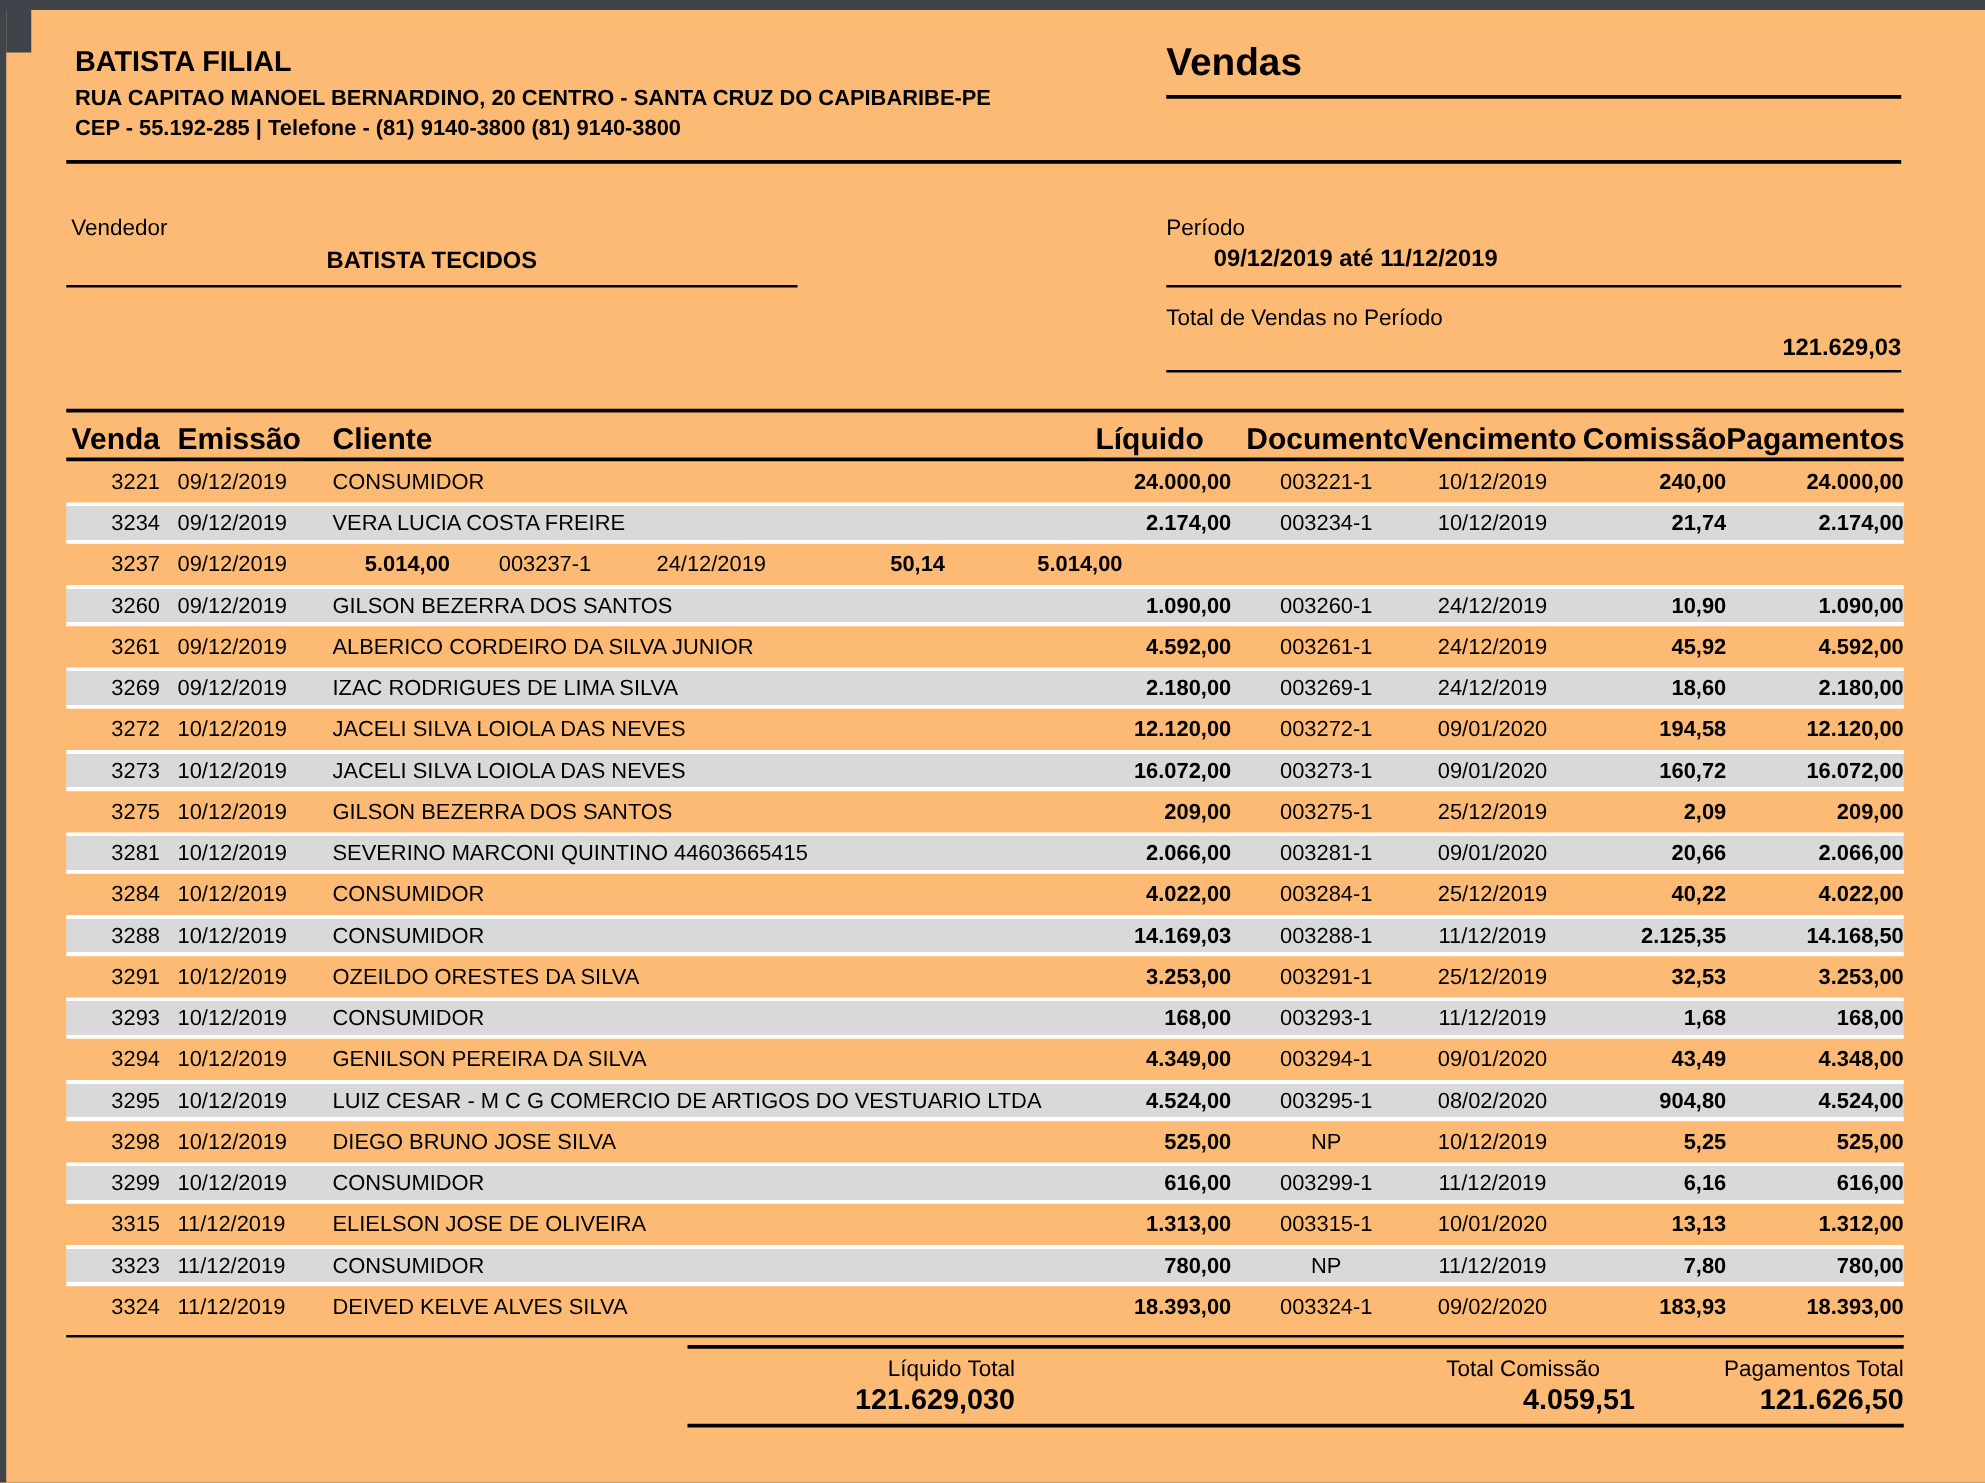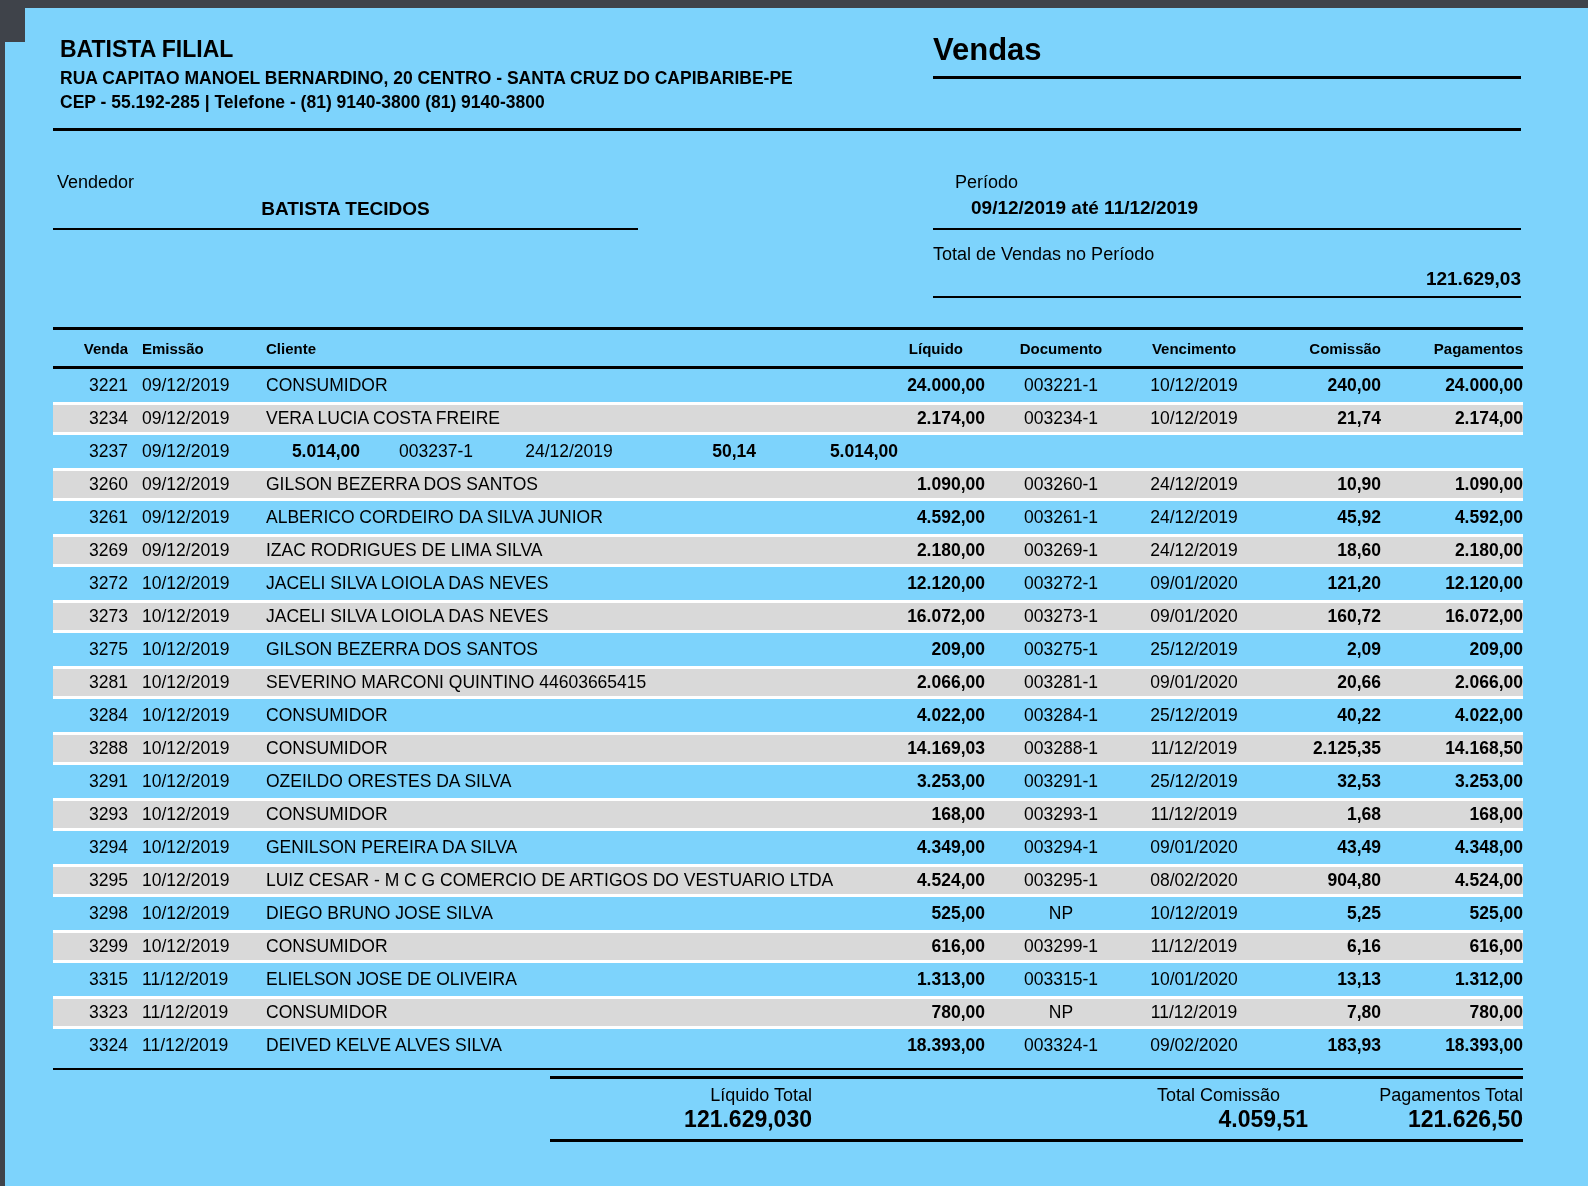--- a/index.html
+++ b/index.html
@@ -4,21 +4,21 @@
 <style>
   * { margin:0; padding:0; box-sizing:border-box; }
   html,body { width:1588px; height:1186px; overflow:hidden; }
   body {
     background:#3f434a;
     font-family:"Liberation Sans", sans-serif;
     color:#000;
   }
   .page {
     position:absolute; left:5px; top:8px; right:0; bottom:0;
-    background:#7dd3fc;
+    background:#fdba74;
   }
   .corner-notch {
     position:absolute; left:0; top:0; width:20px; height:34px;
     background:#3f434a;
   }
   .content { position:absolute; left:-5px; top:-8px; width:1588px; height:1186px; }
   .abs { position:absolute; }
   .rule { position:absolute; background:#000; }
 
   
@@ -28,34 +28,34 @@
   .header-rule { left:53px; top:128px; width:1468px; height:3px; }
 
   .report-title { left:933px; top:32px; font-size:31px; font-weight:bold; }
   .title-rule { left:933px; top:76px; width:588px; height:3px; }
   .report-subtitle { left:933px; top:84px; width:588px; text-align:right; font-size:20px; font-weight:bold; }
 
   .vendedor-label { left:57px; top:172px; font-size:18px; }
   .vendedor-value { left:53px; top:198px; width:585px; text-align:center; font-size:19px; font-weight:bold; }
   .vendedor-rule { left:53px; top:228px; width:585px; height:2px; }
 
-  .periodo-label { left:933px; top:172px; font-size:18px;margin-left:22px; }
+  .periodo-label { left:933px; top:172px; font-size:18px; }
   .periodo-value { left:971px; top:197px; width:588px; text-align:left; font-size:19px; font-weight:bold; }
   .periodo-rule { left:933px; top:228px; width:588px; height:2px; }
 
   .totvendas-label { left:933px; top:244px; font-size:18px; }
   .totvendas-value { left:933px; top:268px; width:588px; text-align:right; font-size:19px; font-weight:bold; }
   .totvendas-rule { left:933px; top:296px; width:588px; height:2px; }
 
   
   .sales-table { position:absolute; left:53px; top:327px; width:1470px; }
   .thead {
-    display:flex; align-items:center; height:42px;
+    display:flex; align-items:flex-end; height:42px;
     border-top:3px solid #000; border-bottom:3px solid #000;
-    font-weight:bold; font-size:15px;
+    font-weight:bold; font-size:24px;
   }
   .trow { display:flex; align-items:center; height:33px; font-size:17.5px; }
   .trow.striped {
     background:linear-gradient(to bottom, #fff 0 3px, #d9d9d9 3px 30px, #fff 30px 33px);
   }
   .hcell, .tcell { white-space:nowrap; overflow:hidden; }
   .c-venda      { width:75px;  text-align:right; }
   .c-emissao    { width:100px; margin-left:14px; text-align:left; }
   .c-cliente    { flex:1;      margin-left:24px; text-align:left; }
   .c-liquido    { width:118px; text-align:right; }
@@ -178,21 +178,21 @@
             <div class="tcell c-comissao">18,60</div>
             <div class="tcell c-pagamentos">2.180,00</div>
           </div>
           <div class="trow">
             <div class="tcell c-venda">3272</div>
             <div class="tcell c-emissao">10/12/2019</div>
             <div class="tcell c-cliente">JACELI SILVA LOIOLA DAS NEVES</div>
             <div class="tcell c-liquido">12.120,00</div>
             <div class="tcell c-documento">003272-1</div>
             <div class="tcell c-vencimento">09/01/2020</div>
-            <div class="tcell c-comissao">121,20</div>
+            <div class="tcell c-comissao">194,58</div>
             <div class="tcell c-pagamentos">12.120,00</div>
           </div>
           <div class="trow striped">
             <div class="tcell c-venda">3273</div>
             <div class="tcell c-emissao">10/12/2019</div>
             <div class="tcell c-cliente">JACELI SILVA LOIOLA DAS NEVES</div>
             <div class="tcell c-liquido">16.072,00</div>
             <div class="tcell c-documento">003273-1</div>
             <div class="tcell c-vencimento">09/01/2020</div>
             <div class="tcell c-comissao">160,72</div>

